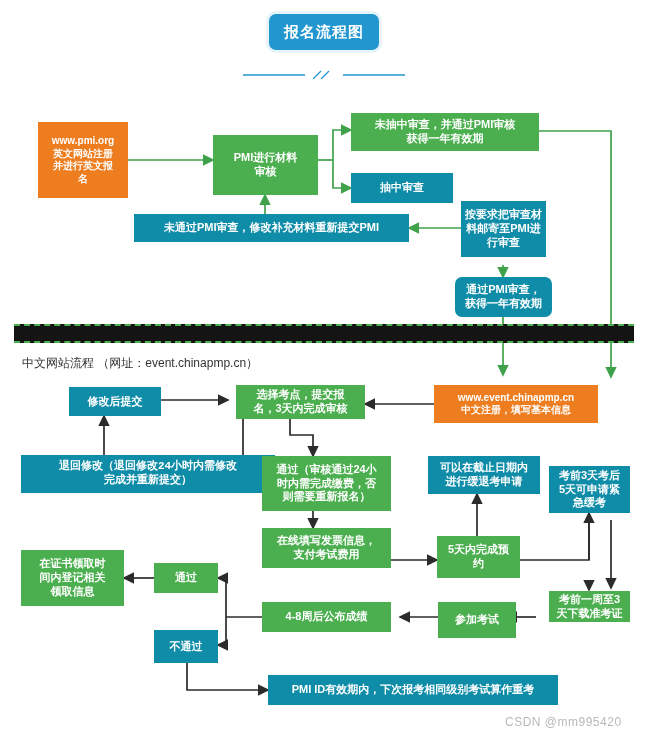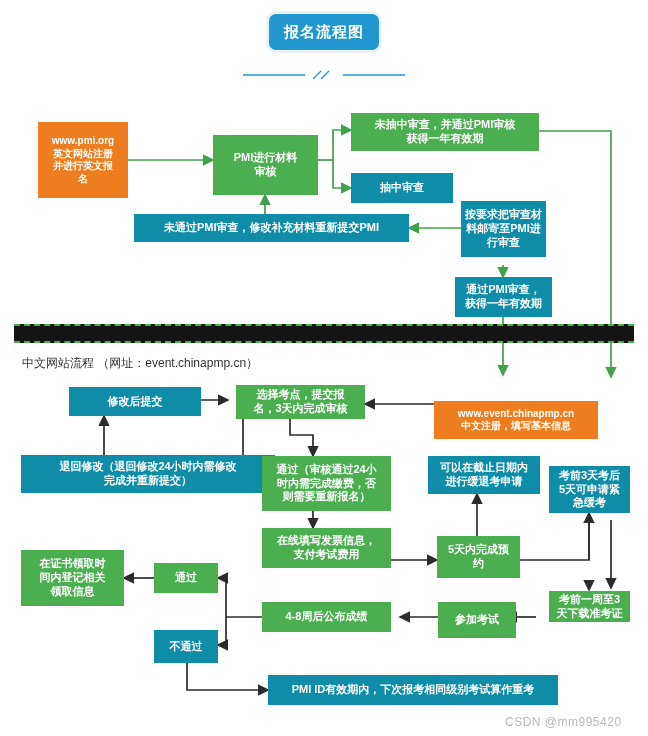--- a/index.html
+++ b/index.html
@@ -157,32 +157,32 @@
 <div class="node green fs11" style="left:213px;top:135px;width:105px;height:60px;">PMI进行材料<br>审核</div>
 
 <div class="node green fs11" style="left:351px;top:113px;width:188px;height:38px;">未抽中审查，并通过PMI审核<br>获得一年有效期</div>
 
 <div class="node teal fs11" style="left:351px;top:173px;width:102px;height:30px;">抽中审查</div>
 
 <div class="node teal fs11" style="left:461px;top:201px;width:85px;height:56px;">按要求把审查材<br>料邮寄至PMI进<br>行审查</div>
 
 <div class="node teal fs11" style="left:134px;top:214px;width:275px;height:28px;">未通过PMI审查，修改补充材料重新提交PMI</div>
 
-<div class="node teal fs11" style="left:455px;top:277px;width:97px;height:40px;">通过PMI审查，<br>获得一年有效期</div>
+<div class="node teal fs11" style="left:455px;top:277px;width:97px;height:40px;border-radius:7px;">通过PMI审查，<br>获得一年有效期</div>
 
 <div id="divider"></div>
 <div id="section-label">中文网站流程    （网址：event.chinapmp.cn）</div>
 
-<div class="node orange fs10" style="left:434px;top:385px;width:164px;height:38px;margin-top:16px;">www.event.chinapmp.cn<br>中文注册，填写基本信息</div>
+<div class="node orange fs10" style="left:434px;top:385px;width:164px;height:38px;">www.event.chinapmp.cn<br>中文注册，填写基本信息</div>
 
 <div class="node green fs11" style="left:236px;top:385px;width:129px;height:34px;">选择考点，提交报<br>名，3天内完成审核</div>
 
-<div class="node teal fs11" style="left:69px;top:387px;width:132px;height:29px;">修改后提交</div>
-
-<div class="node teal fs11" style="left:21px;top:455px;width:254px;height:38px;">退回修改（退回修改24小时内需修改<br>完成并重新提交）</div>
+<div class="node teal fs11" style="left:69px;top:387px;width:92px;height:29px;">修改后提交</div>
+
+<div class="node teal fs11" style="left:21px;top:455px;width:254px;height:38px;font-family:Liberation Mono, monospace;">退回修改（退回修改24小时内需修改<br>完成并重新提交）</div>
 
 <div class="node green fs11" style="left:262px;top:456px;width:129px;height:55px;">通过（审核通过24小<br>时内需完成缴费，否<br>则需要重新报名）</div>
 
 <div class="node green fs11" style="left:262px;top:528px;width:129px;height:40px;">在线填写发票信息，<br>支付考试费用</div>
 
 <div class="node green fs11" style="left:437px;top:536px;width:83px;height:42px;">5天内完成预<br>约</div>
 
 <div class="node teal fs11" style="left:428px;top:456px;width:112px;height:38px;">可以在截止日期内<br>进行缓退考申请</div>
 
 <div class="node teal fs11" style="left:549px;top:466px;width:81px;height:47px;">考前3天考后<br>5天可申请紧<br>急缓考</div>

